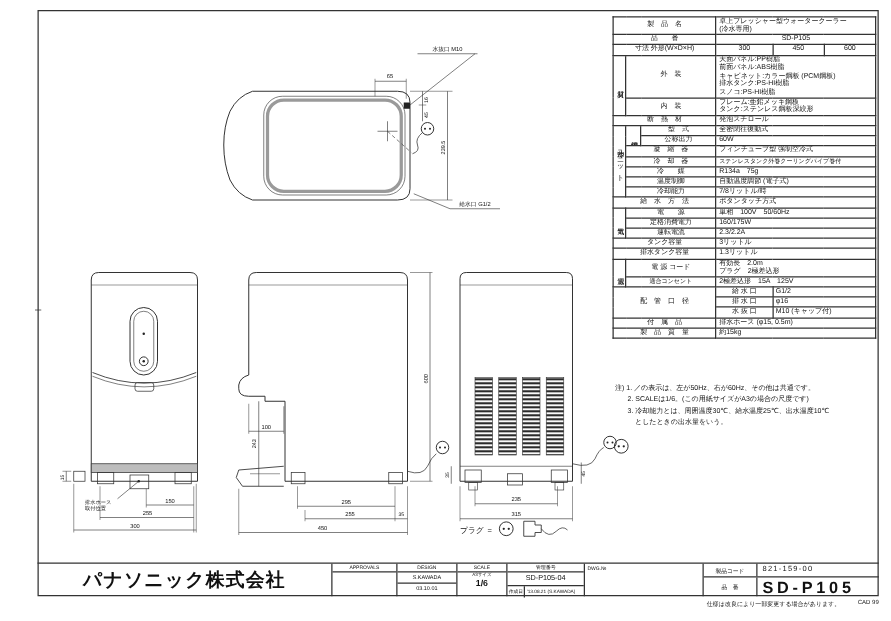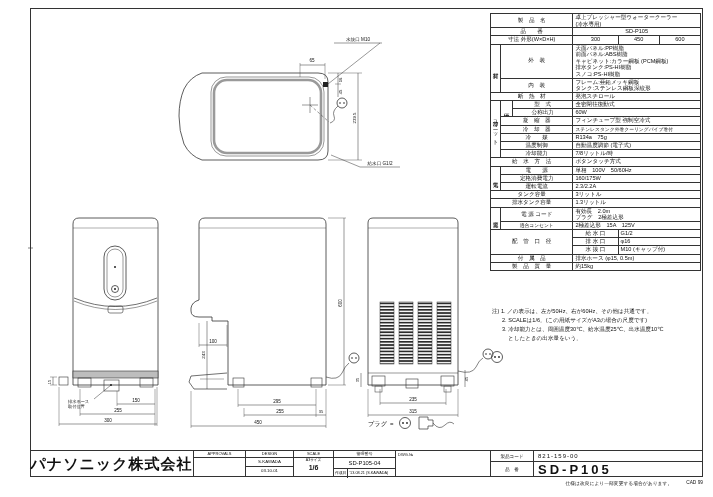--- a/index.html
+++ b/index.html
@@ -18,21 +18,21 @@
   #spec td.ctr{text-align:center;}
   .ml{white-space:normal!important;line-height:6.6px!important;}
   
   #notes{position:absolute;left:492px;top:307px;width:212px;font-size:5.6px;line-height:9px;color:#111;}
   #notes .n2{padding-left:10px;}
   #notes .n4{padding-left:16px;}
   
   #tblock{position:absolute;left:30px;top:450px;width:673px;height:27px;border-top:1.2px solid #333;
           display:flex;box-sizing:border-box;font-size:5px;}
   #tblock .cell{border-right:0.8px solid #333;box-sizing:border-box;position:relative;}
-  .company{width:164px;display:flex;align-items:center;justify-content:center;
+  .company{width:236px;display:flex;align-items:center;justify-content:center;
            font-size:15px;font-weight:bold;letter-spacing:1px;}
   .hd{display:block;text-align:center;font-size:4px;border-bottom:0.6px solid #333;line-height:6px;height:6px;}
   .approvals{width:52px;}
   .design{width:48px;text-align:center;}
   .design .nm{font-size:4.4px;line-height:8px;border-bottom:0.6px solid #333;}
   .design .dt{font-size:4.4px;line-height:8px;}
   .scale{width:40px;text-align:center;}
   .scale .paper{font-size:3.6px;line-height:5px;}
   .scale .ratio{font-size:7px;line-height:9px;font-weight:bold;}
   .docno{width:62px;}

